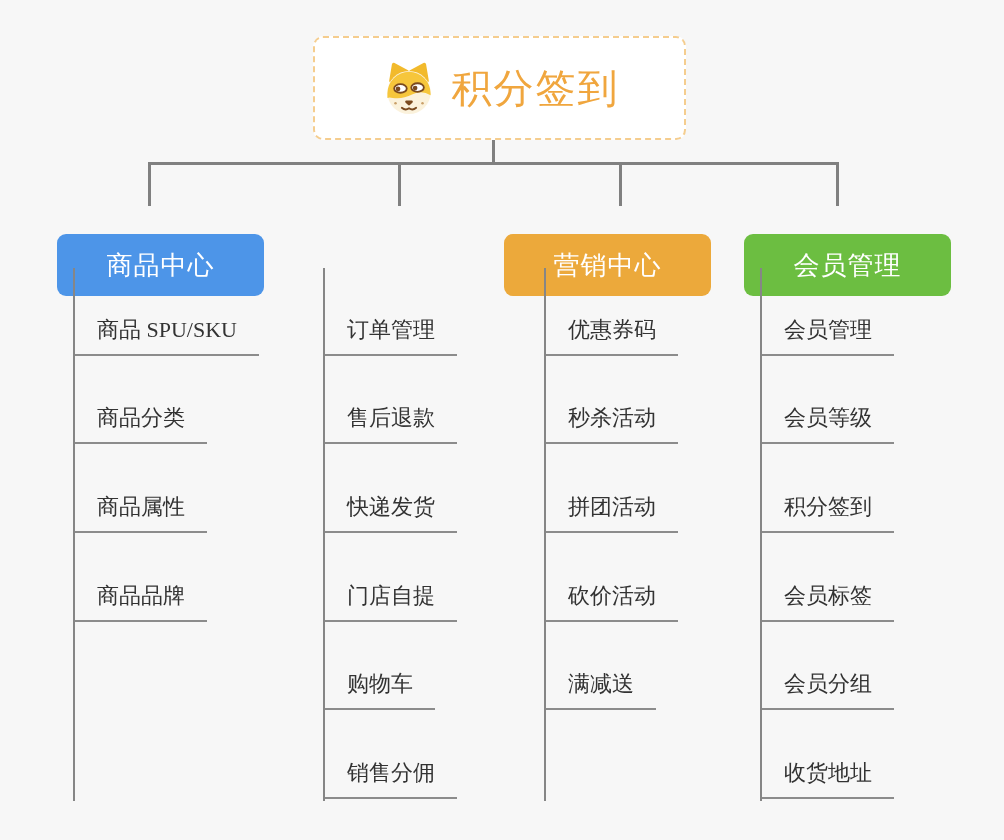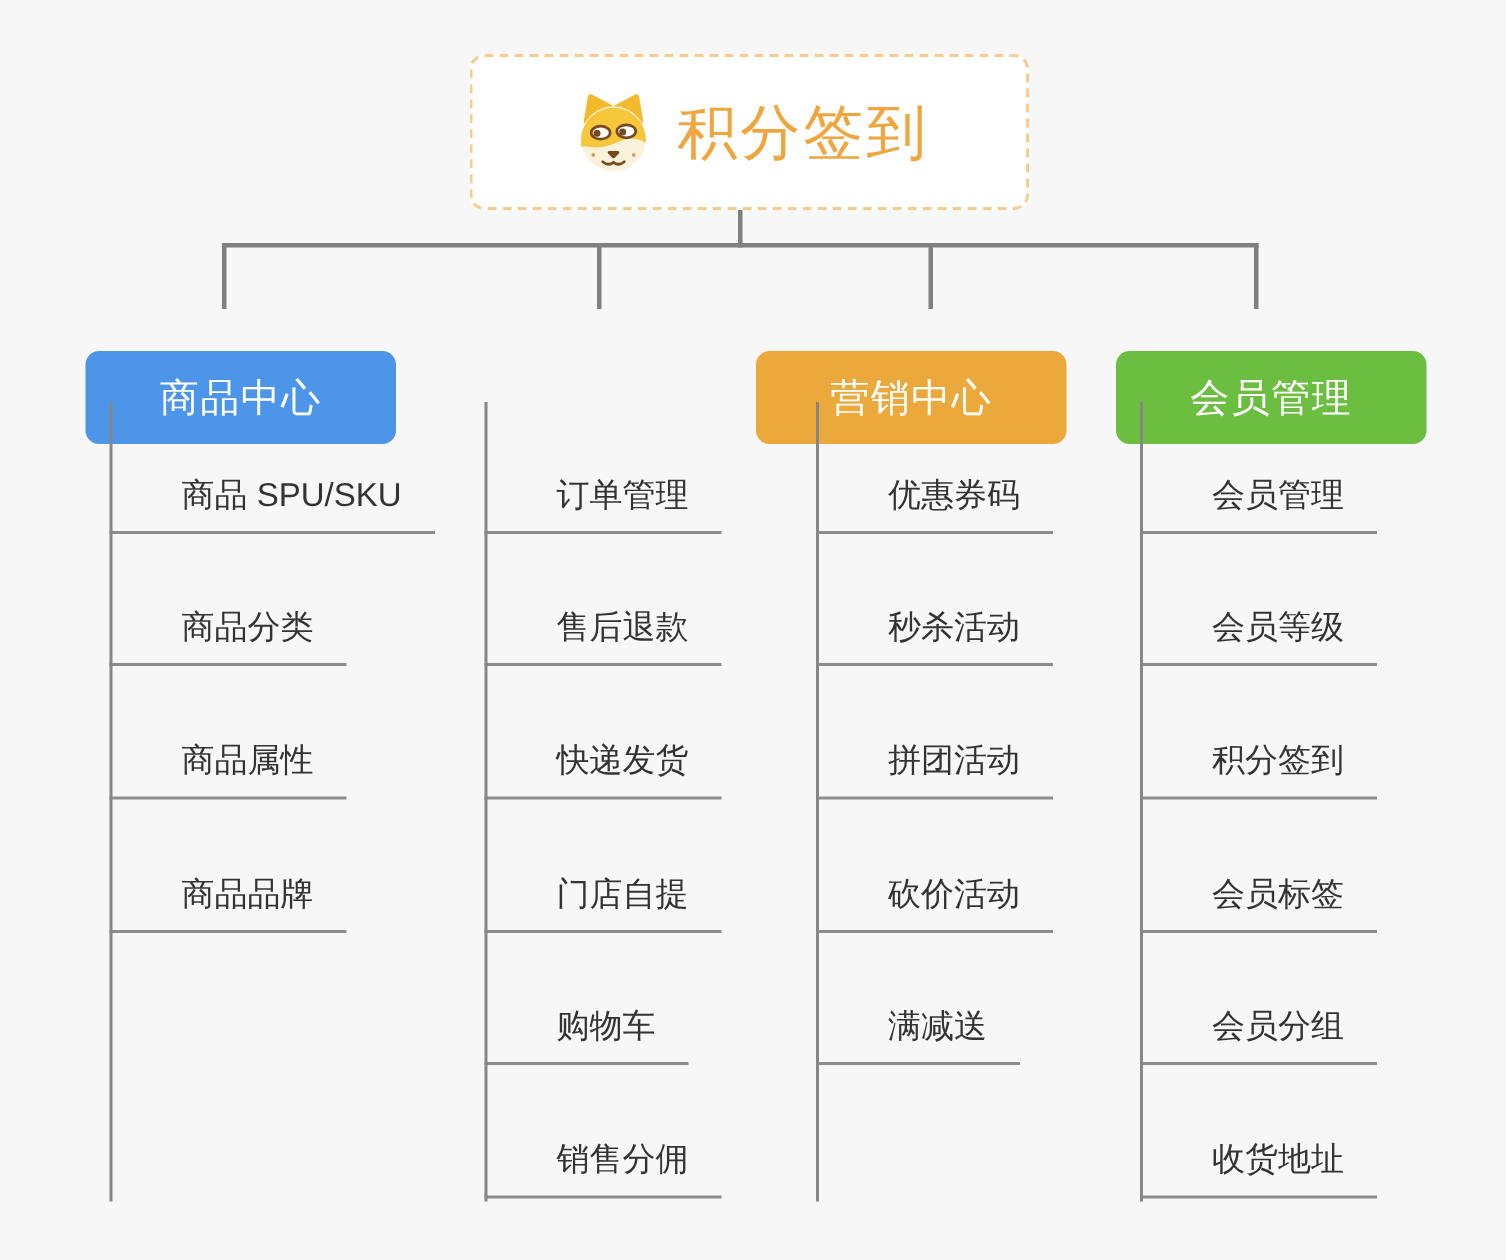--- a/index.html
+++ b/index.html
@@ -91,25 +91,26 @@
     height: 533px;
     background: #868686;
   }
   .item {
     height: 88.7px;
     display: flex;
     align-items: flex-end;
   }
   .item-label {
     display: inline-block;
-    padding: 0 22px 9px 48px;
+    padding: 0 22px 9px 24px;
     border-bottom: 2px solid #8c8c8c;
     font-size: 22px;
     color: #333333;
     white-space: nowrap;
+    font-family: Liberation Serif, serif;
   }
 </style>
 </head>
 <body>
 
 <div class="canvas">
 
   <div class="root-node">
     <svg width="58" height="54" viewBox="0 0 64 60" aria-hidden="true">
 

